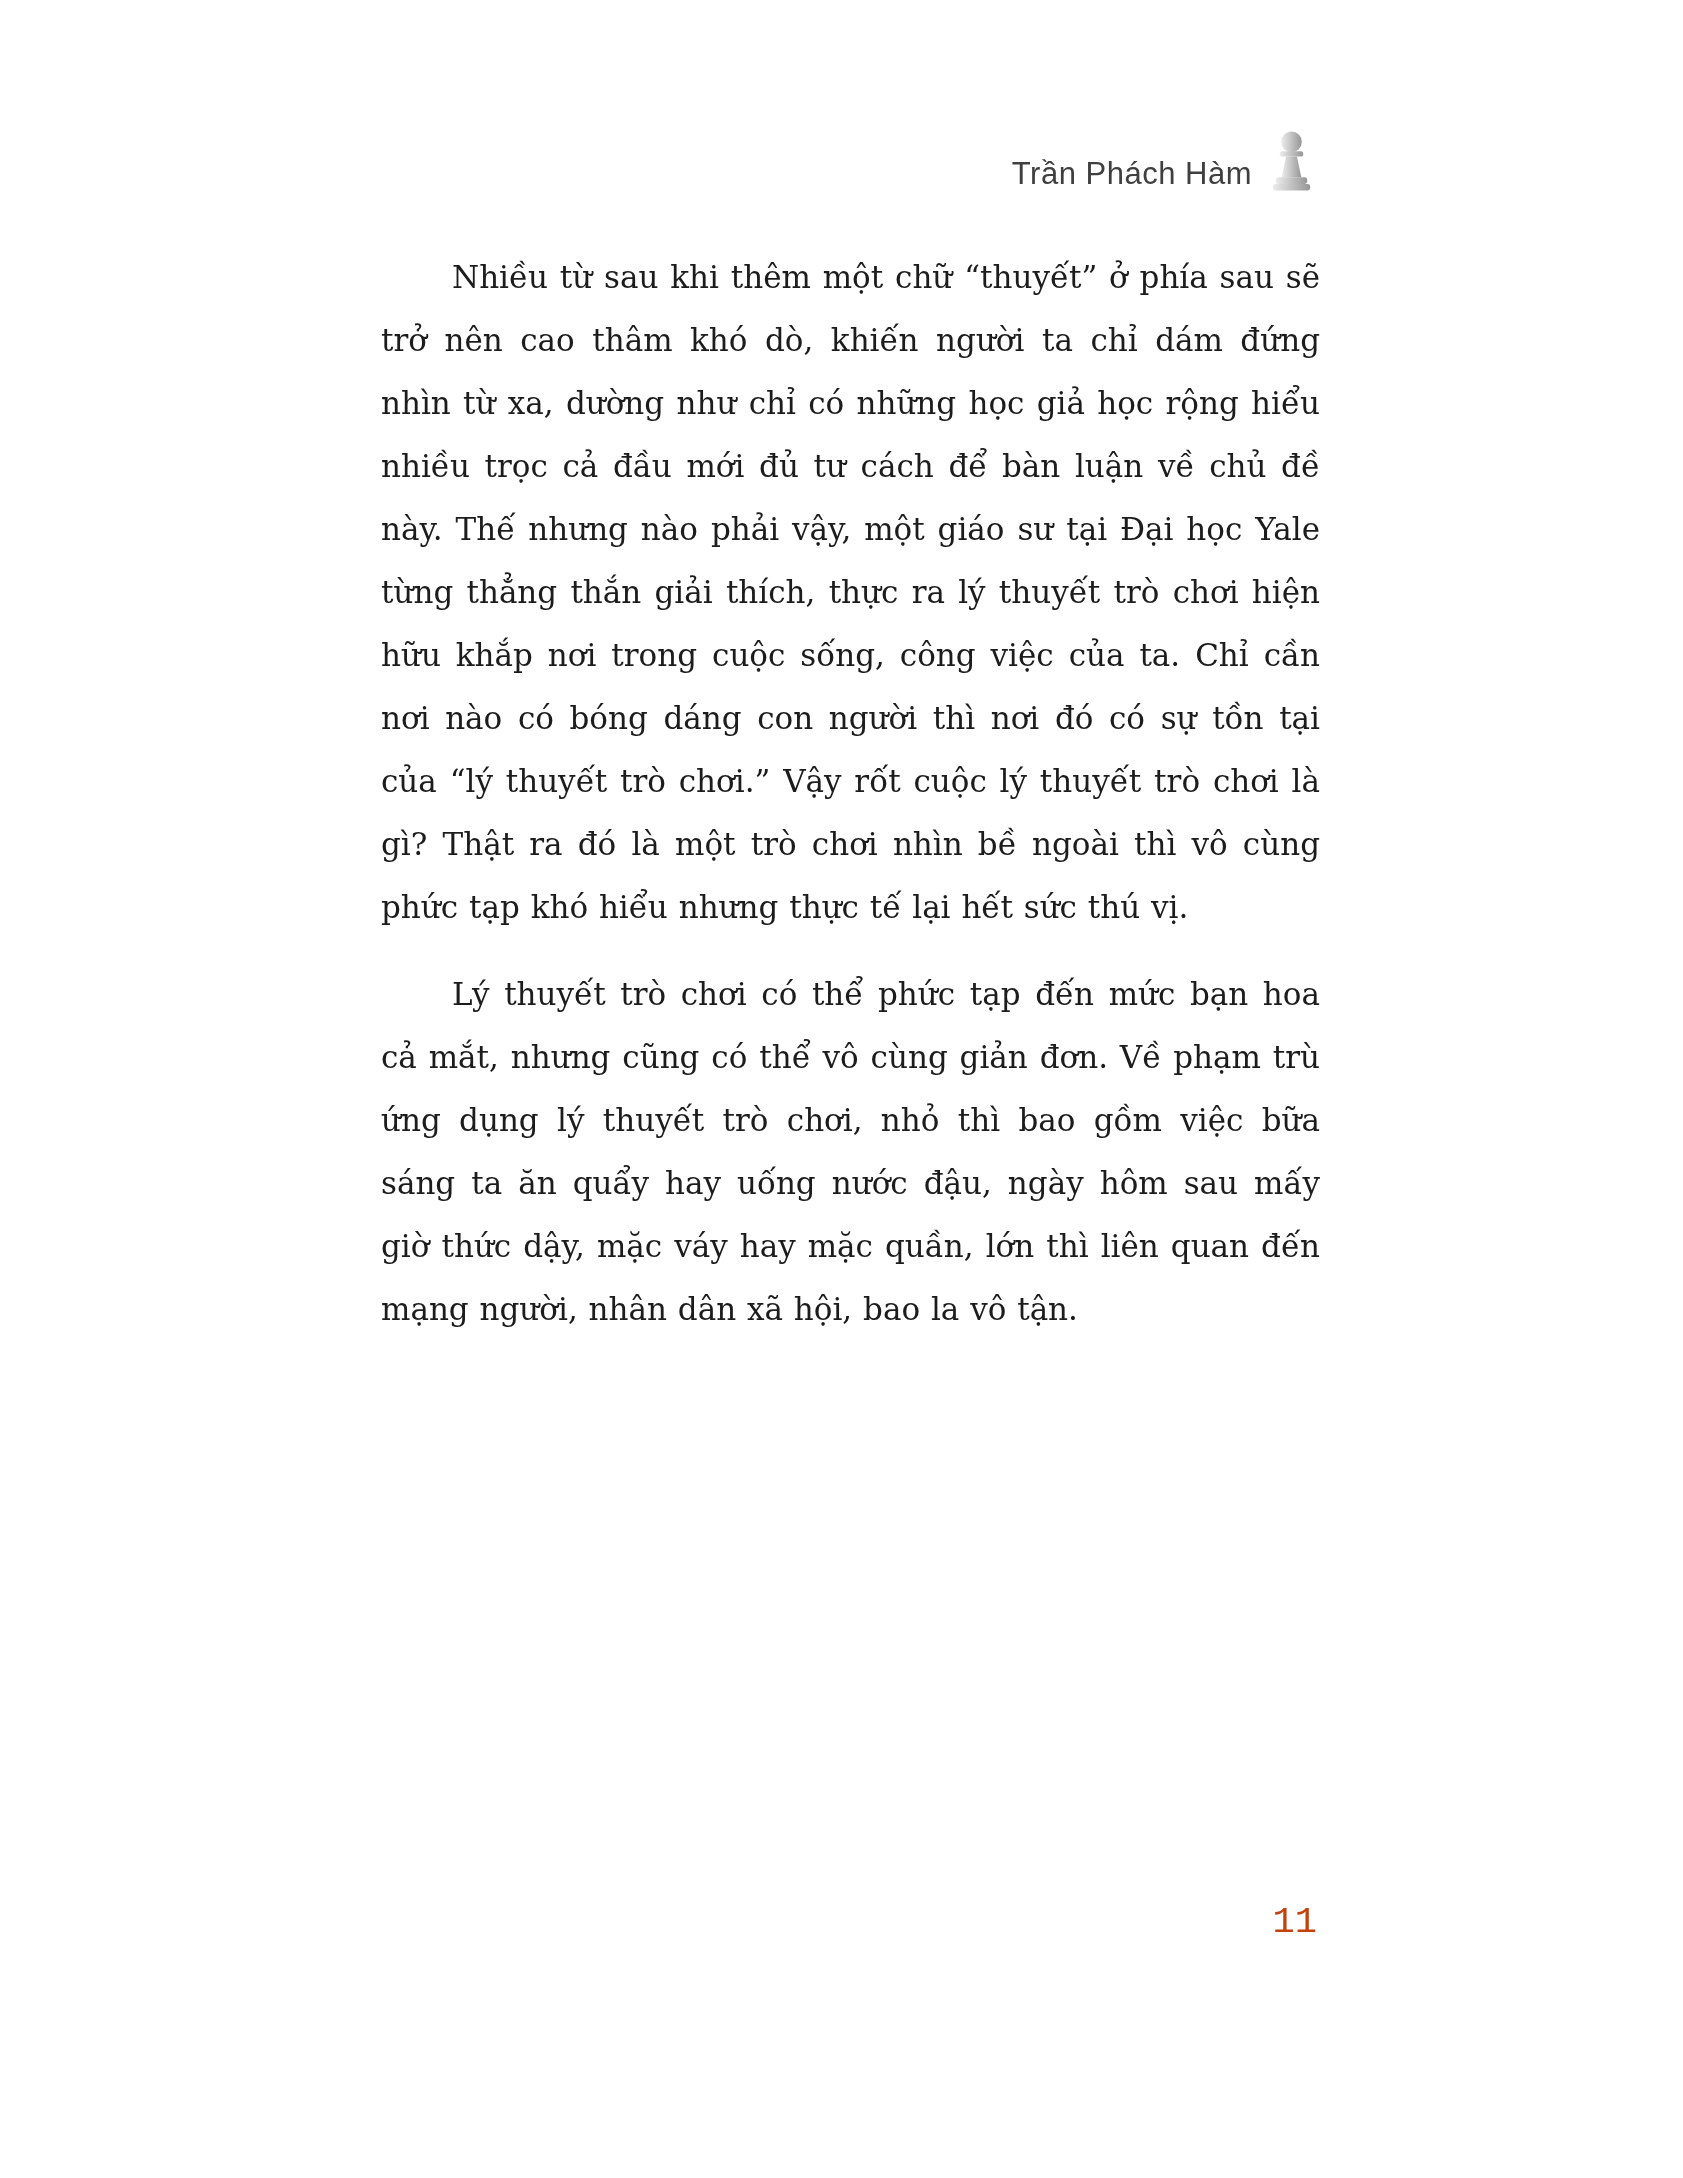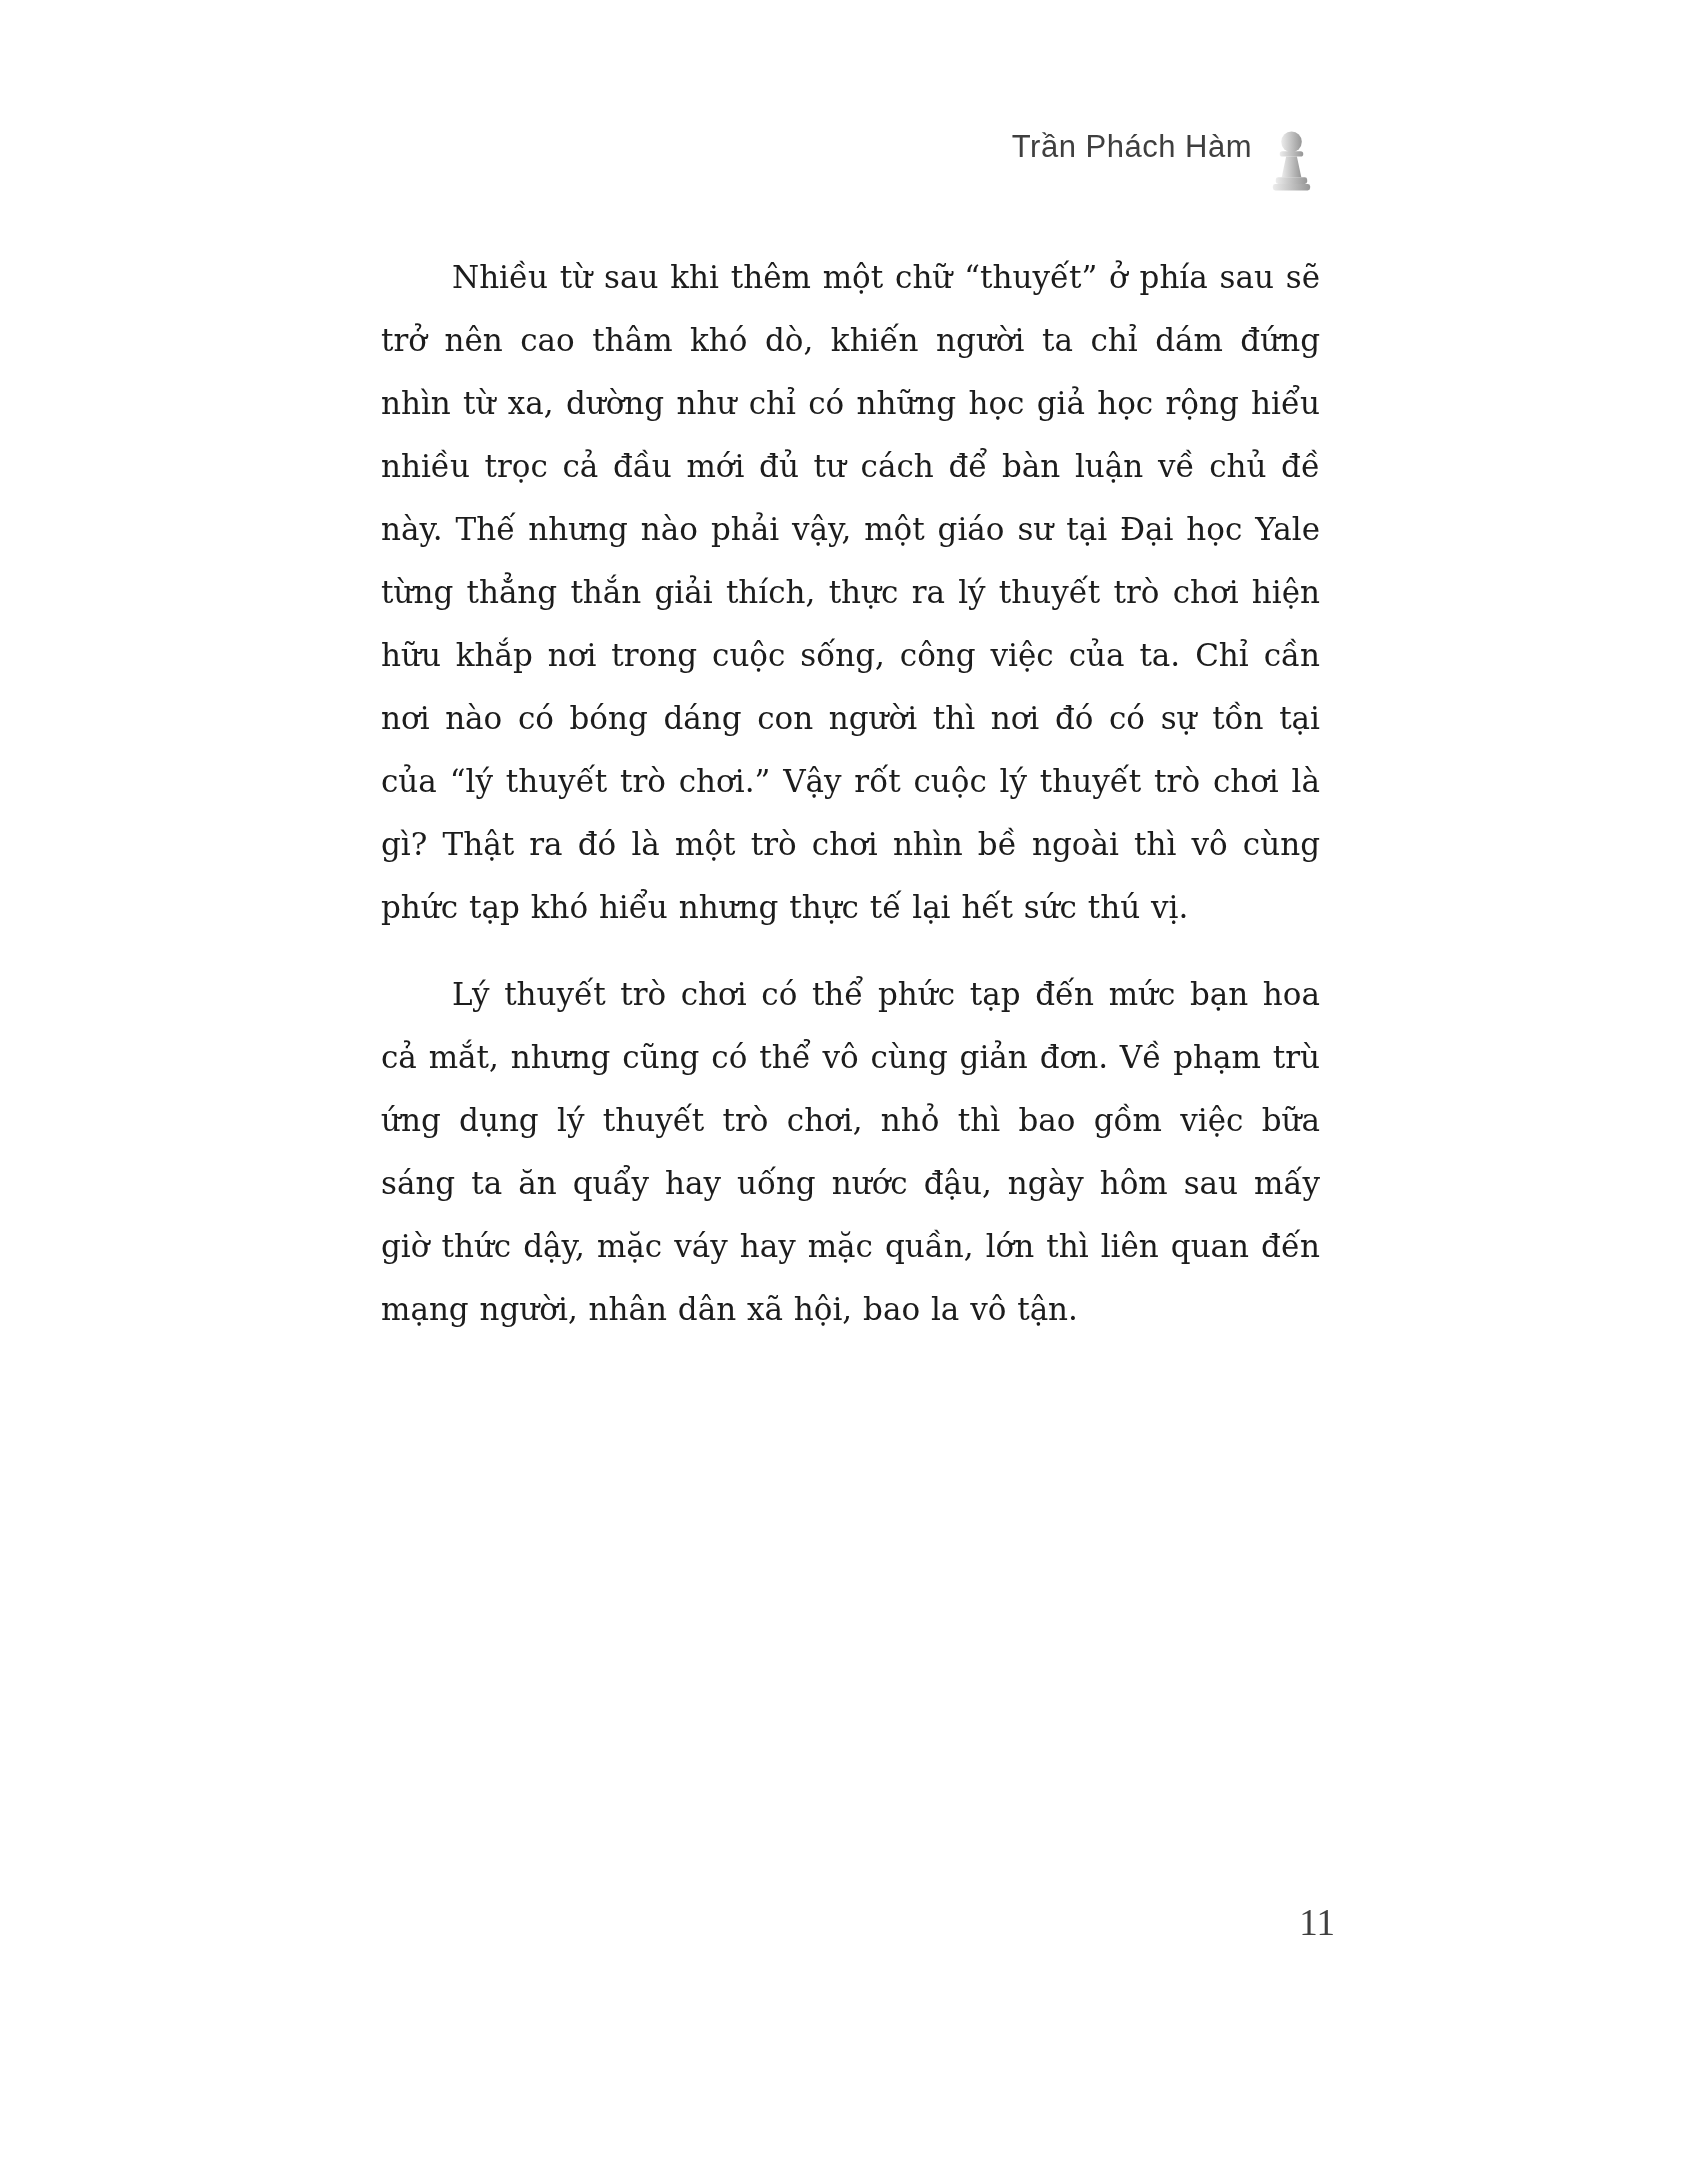--- a/index.html
+++ b/index.html
@@ -15,21 +15,21 @@
     margin: 0 auto;
     overflow: hidden;
     font-family: "DejaVu Serif", "Liberation Serif", serif;
     color: #1c1c1c;
   }
   .running-header {
     position: absolute;
     top: 129px;
     right: 366px;
     display: flex;
-    align-items: flex-start;
+    align-items: flex-end;
     gap: 14px;
   }
   .author-name {
     font-family: "Liberation Sans", "DejaVu Sans", sans-serif;
     font-size: 31px;
     letter-spacing: 0.5px;
     color: #3f3f3f;
     white-space: nowrap;
   }
   .pawn-wrap {
@@ -50,25 +50,25 @@
     text-align: justify;
     text-indent: 71px;
     margin: 0 0 24px 0;
     word-spacing: 1px;
   }
   .para:last-child {
     margin-bottom: 0;
   }
   .page-number {
     position: absolute;
-    right: 348px;
+    right: 366px;
     top: 1901px;
     font-size: 37px;
-    color: #404040;
-    font-family: Liberation Serif, serif;
+    color: #c2410c;
+    font-family: Liberation Mono, monospace;
   }
 </style>
 </head>
 <body>
 
 <div class="page">
 
   <div class="running-header">
     <span class="author-name">Trần Phách Hàm</span>
     <span class="pawn-wrap">

